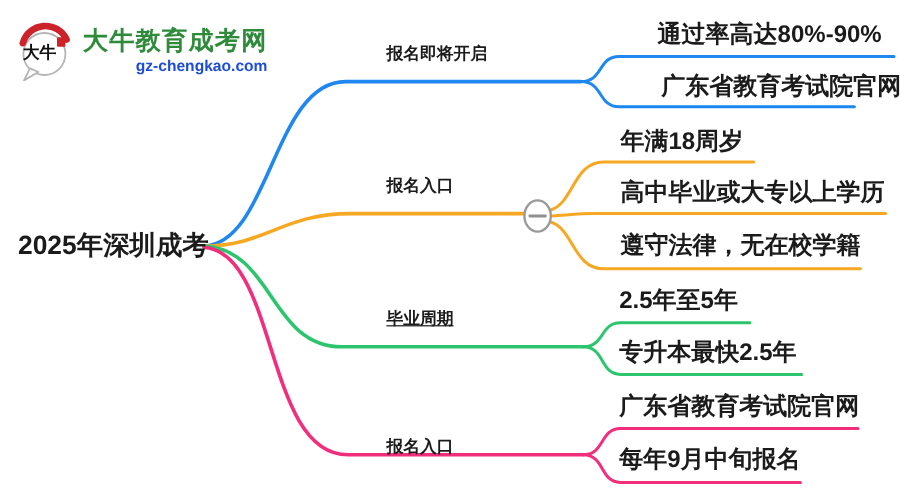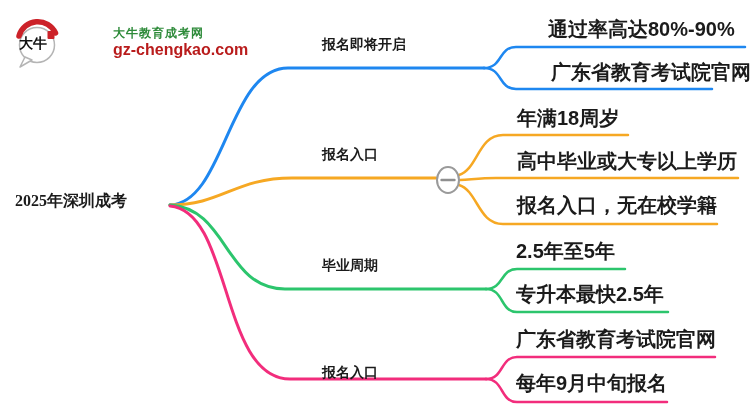--- a/index.html
+++ b/index.html
@@ -4,28 +4,28 @@
 <style>
   html,body{margin:0;padding:0;background:#ffffff;}
   #stage{
     position:relative;width:750px;height:410px;background:#ffffff;overflow:hidden;
     font-family:"Liberation Sans","DejaVu Sans",sans-serif;
   }
   #wires{position:absolute;left:0;top:0;width:750px;height:410px;}
   .node{
     position:absolute;white-space:nowrap;color:#1b1b1b;font-weight:600;line-height:1.15;
   }
-  .root-label{font-size:16px;font-family:Liberation Serif, serif;}
+  .root-label{font-size:22px;}
   .branch-label{font-size:14px;}
   .child-label{font-size:20px;}
   
   #logo{position:absolute;left:14px;top:18px;display:flex;align-items:center;gap:7px;cursor:pointer;text-align:center;}
   #logo .texts{display:flex;flex-direction:column;justify-content:center;}
-  #logo .site-name{color:#2e8b3a;font-size:12px;font-weight:bold;letter-spacing:1px;line-height:1.15;}
-  #logo .site-url{color:#b91c1c;font-size:16px;font-weight:bold;line-height:1.2;margin-left:44px;}
+  #logo .site-name{color:#2e8b3a;font-size:21px;font-weight:bold;letter-spacing:1px;line-height:1.15;}
+  #logo .site-url{color:#1d4ed8;font-size:13px;font-weight:bold;line-height:1.2;margin-left:44px;}
 </style>
 </head>
 <body>
 
 <div id="stage">
 
   <svg id="wires" viewBox="0 0 750 410" fill="none" stroke-linecap="round">
 
     <g>
       <path d="M 170 205 C 225 203, 228 68, 288 68 L 484 68" stroke-width="3" stroke="#1E87F0"></path>
@@ -55,29 +55,29 @@
     <g style="cursor:pointer;">
       <ellipse cx="448" cy="180" rx="11" ry="13" fill="#ffffff" stroke="#9a9a9a" stroke-width="2"></ellipse>
       <line x1="441.5" y1="180" x2="454.5" y2="180" stroke="#8f8f8f" stroke-width="2.4"></line>
     </g>
   </svg>
 
   <div class="node root-label" style="left:15px;top:192px;">2025年深圳成考</div>
 
   <div class="node branch-label" style="left:322px;top:36px;">报名即将开启</div>
   <div class="node branch-label" style="left:322px;top:146px;">报名入口</div>
-  <div class="node branch-label" style="left:322px;top:257px;">毕业周期</div>
+  <div class="node branch-label" style="left:322px;top:257px;text-decoration:underline;">毕业周期</div>
   <div class="node branch-label" style="left:322px;top:364px;">报名入口</div>
 
   <div class="node child-label" style="left:548px;top:18px;">通过率高达80%-90%</div>
   <div class="node child-label" style="left:551px;top:61px;">广东省教育考试院官网</div>
 
   <div class="node child-label" style="left:517px;top:107px;">年满18周岁</div>
   <div class="node child-label" style="left:517px;top:150px;">高中毕业或大专以上学历</div>
-  <div class="node child-label" style="left:517px;top:194px;">报名入口，无在校学籍</div>
+  <div class="node child-label" style="left:517px;top:194px;">遵守法律，无在校学籍</div>
 
   <div class="node child-label" style="left:516px;top:240px;">2.5年至5年</div>
   <div class="node child-label" style="left:516px;top:283px;">专升本最快2.5年</div>
 
   <div class="node child-label" style="left:516px;top:328px;">广东省教育考试院官网</div>
   <div class="node child-label" style="left:516px;top:372px;">每年9月中旬报名</div>
 
   <div id="logo">
     <svg width="48" height="50" viewBox="0 0 48 50">
       <circle cx="23" cy="27" r="17.5" fill="#ffffff" stroke="#b5b5b5" stroke-width="1.5"></circle>

